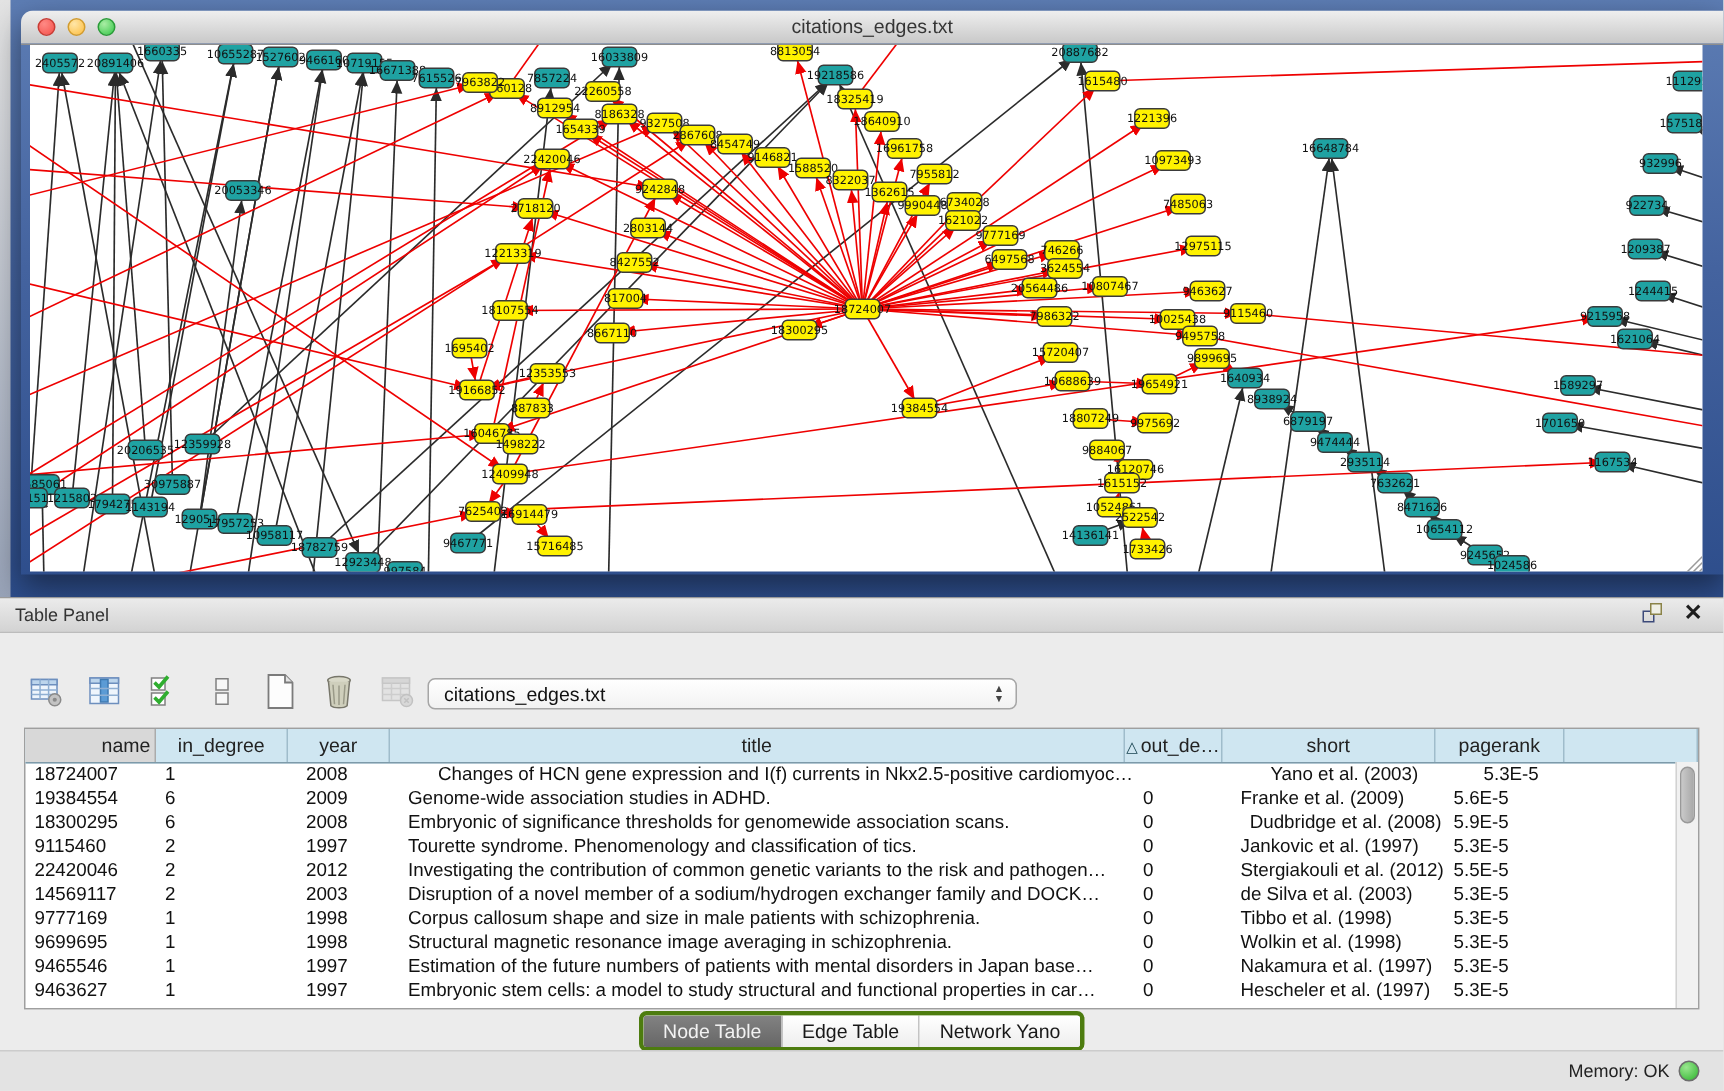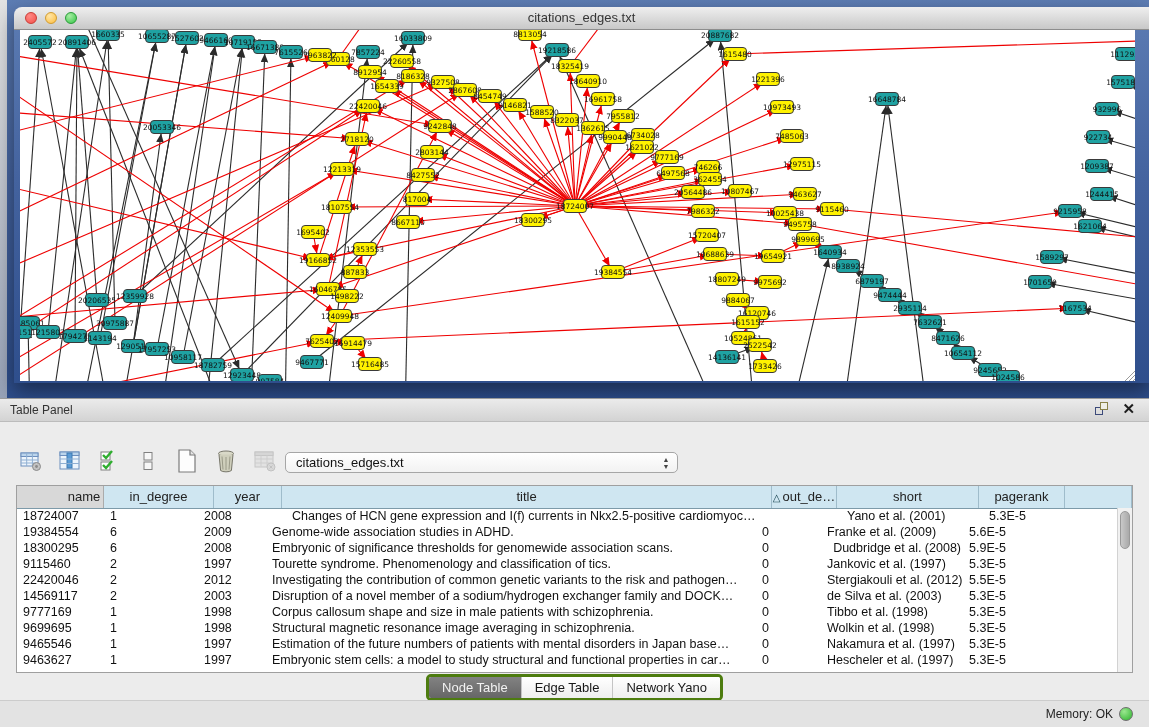--- a/index.html
+++ b/index.html
@@ -812,36 +812,36 @@
     <span class="val">citations_edges.txt</span>
     <span class="stepper">
         <span>▲</span>
         <span>▼</span>
       </span>
   </div>
 
   <div class="tbl">
     <div class="thead" id="thead">
         <div class="th gray" style="width: 87px;">name</div>
-        <div class="th" style="width: 110px;">in_degree</div>
+        <div class="th" style="width: 88px;">in_degree</div>
         <div class="th" style="width: 68px;">year</div>
         <div class="th" style="width: 490px;">title</div>
         <div class="th" style="width: 65px;"><span class="sortind">△</span>out_de…</div>
         <div class="th" style="width: 142px;">short</div>
         <div class="th" style="width: 86px;">pagerank</div>
         <div class="th" style="flex: 1 1 0%;"></div>
       </div>
     <div class="tbody" id="tbody">
         <div class="tr">
           <div class="td" style="width: 87px;">18724007</div>
           <div class="td" style="width: 94px;">1</div>
           <div class="td" style="width: 68px;">2008</div>
           <div class="td" style="width: 490px; margin-left: 20px;">Changes of HCN gene expression and I(f) currents in Nkx2.5-positive cardiomyoc…</div>
           <div class="td" style="width: 65px; margin-top: 48px;">49</div>
-          <div class="td" style="width: 142px;">Yano et al. (2001)</div>
+          <div class="td" style="width: 142px;">Yano et al. (2003)</div>
           <div class="td" style="width: 86px;">5.3E-5</div>
         </div>
         <div class="tr">
           <div class="td" style="width: 87px;">19384554</div>
           <div class="td" style="width: 94px;">6</div>
           <div class="td" style="width: 68px;">2009</div>
           <div class="td" style="width: 490px;">Genome-wide association studies in ADHD.</div>
           <div class="td" style="width: 65px;">0</div>
           <div class="td" style="width: 142px;">Franke et al. (2009)</div>
           <div class="td" style="width: 86px;">5.6E-5</div>

